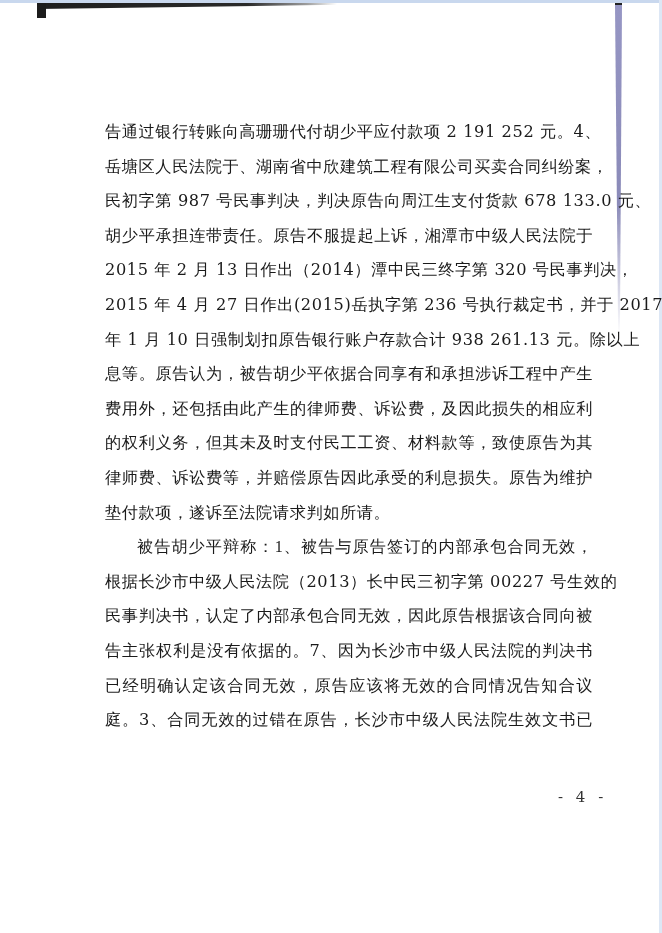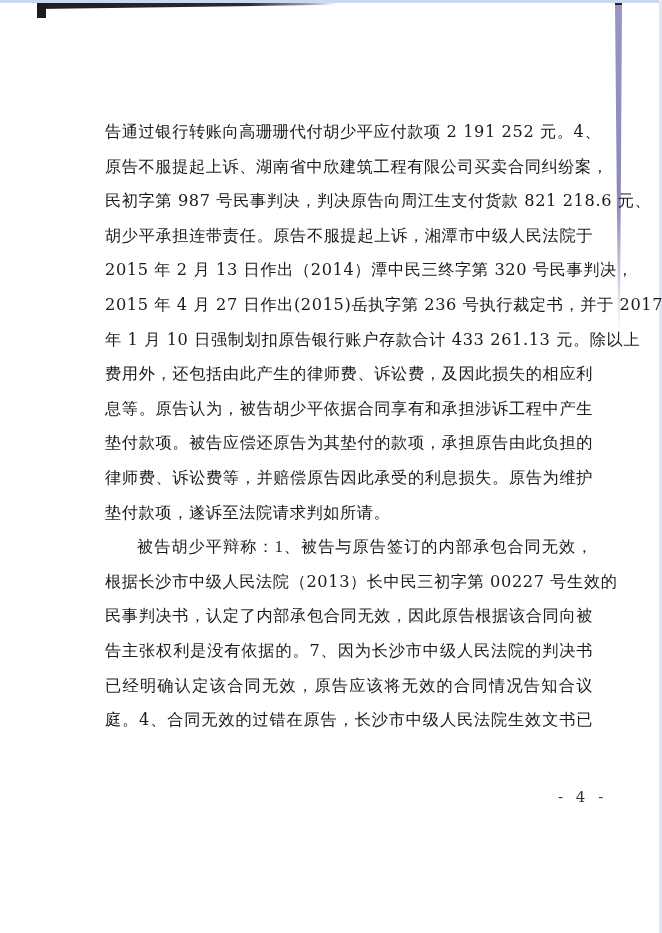--- a/index.html
+++ b/index.html
@@ -86,33 +86,33 @@
 
 <div class="page"></div>
 <div class="scan-edge-top"></div>
 <div class="scan-edge-left"></div>
 <div class="scan-edge-right-cap"></div>
 <div class="scan-edge-right"></div>
 
 <div class="body-text">
 
   <span class="line">告通过银行转账向高珊珊代付胡少平应付款项 2 191 252 元。4、</span>
-  <span class="line">原告不服提起上诉、湖南省中欣建筑工程有限公司买卖合同纠纷案，</span>
-  <span class="line">民初字第 987 号民事判决，判决原告向周江生支付货款 821 218.6 元、</span>
+  <span class="line">岳塘区人民法院于、湖南省中欣建筑工程有限公司买卖合同纠纷案，</span>
+  <span class="line">民初字第 987 号民事判决，判决原告向周江生支付货款 678 133.0 元、</span>
   <span class="line">胡少平承担连带责任。原告不服提起上诉，湘潭市中级人民法院于</span>
   <span class="line">2015 年 2 月 13 日作出（2014）潭中民三终字第 320 号民事判决，</span>
   <span class="line">2015 年 4 月 27 日作出(2015)岳执字第 236 号执行裁定书，并于 2017</span>
-  <span class="line">年 1 月 10 日强制划扣原告银行账户存款合计 433 261.13 元。除以上</span>
+  <span class="line">年 1 月 10 日强制划扣原告银行账户存款合计 938 261.13 元。除以上</span>
+  <span class="line">息等。原告认为，被告胡少平依据合同享有和承担涉诉工程中产生</span>
   <span class="line">费用外，还包括由此产生的律师费、诉讼费，及因此损失的相应利</span>
-  <span class="line">息等。原告认为，被告胡少平依据合同享有和承担涉诉工程中产生</span>
-  <span class="line">垫付款项。被告应偿还原告为其垫付的款项，承担原告由此负担的</span>
+  <span class="line">的权利义务，但其未及时支付民工工资、材料款等，致使原告为其</span>
   <span class="line">律师费、诉讼费等，并赔偿原告因此承受的利息损失。原告为维护</span>
   <span class="line last">垫付款项，遂诉至法院请求判如所请。</span>
 
   <span class="line indent">被告胡少平辩称：1、被告与原告签订的内部承包合同无效，</span>
   <span class="line">根据长沙市中级人民法院（2013）长中民三初字第 00227 号生效的</span>
   <span class="line">民事判决书，认定了内部承包合同无效，因此原告根据该合同向被</span>
   <span class="line">告主张权利是没有依据的。7、因为长沙市中级人民法院的判决书</span>
   <span class="line">已经明确认定该合同无效，原告应该将无效的合同情况告知合议</span>
-  <span class="line">庭。4、合同无效的过错在原告，长沙市中级人民法院生效文书已</span>
+  <span class="line">庭。3、合同无效的过错在原告，长沙市中级人民法院生效文书已</span>
 </div>
 
 <div class="page-number">- 4 -</div>
 
 </body></html>

